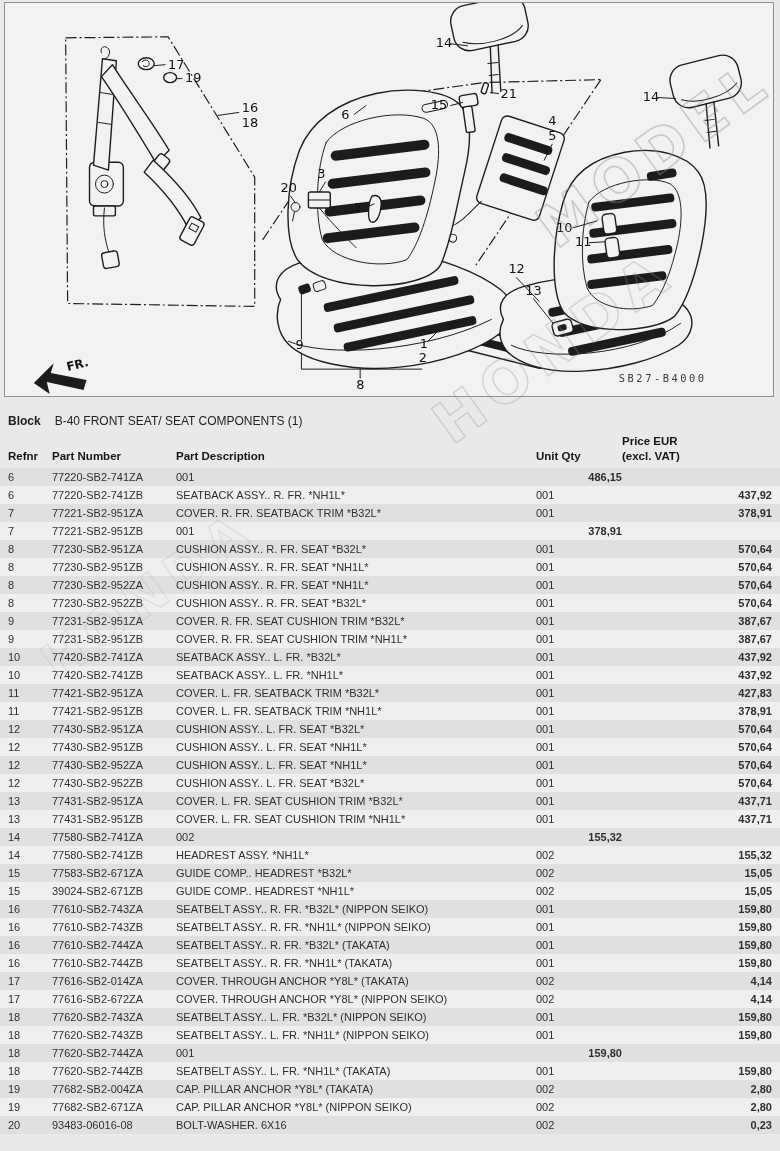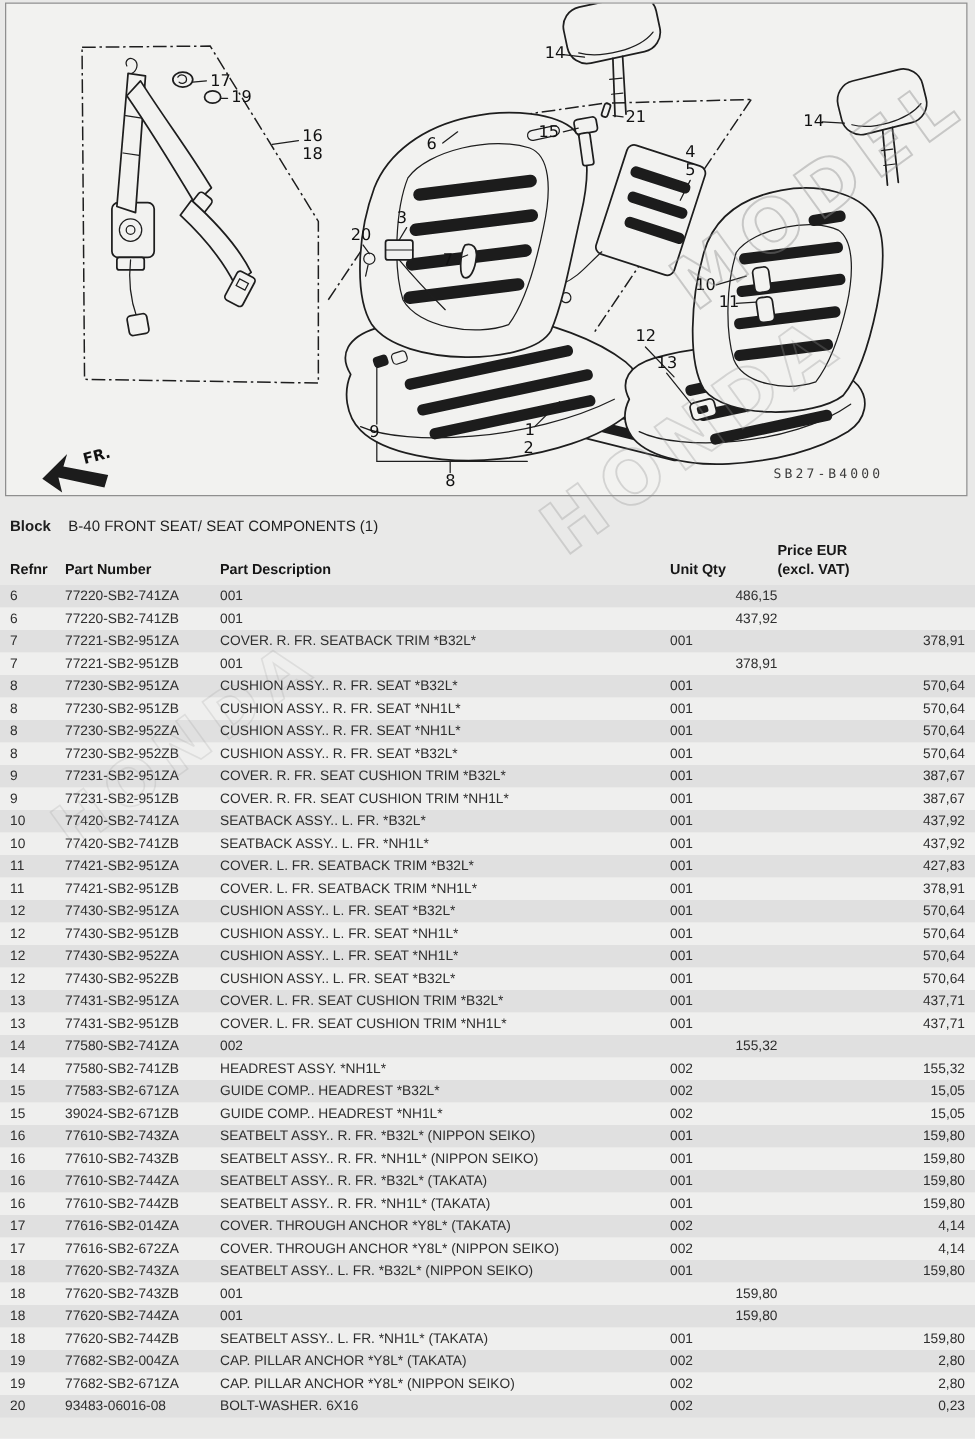--- a/index.html
+++ b/index.html
@@ -31,21 +31,21 @@
   .table-area{position:absolute;left:0;top:400px;width:660px;}
   .block-row{padding:14px 8px 0 8px;font-size:12px;color:#1f1f1f;}
   .block-label{font-weight:bold;margin-right:14px;}
   .block-title{font-weight:normal;}
   .grid{display:grid;grid-template-columns:44px 124px 360px 86px 1fr;padding:0 8px;box-sizing:border-box;width:780px;}
   .head{align-items:end;margin-top:6px;font-weight:bold;font-size:11.5px;color:#161616;line-height:15px;padding-bottom:4px;}
   .hprice{}
   .tr{font-size:11px;color:#2e2e2e;line-height:18px;height:18px;white-space:nowrap;}
   .tr:nth-child(odd){background:#e0e0e0;}
   .tr:nth-child(even){background:#efefee;}
-  .c-price{text-align:right;}
+  .c-price{text-align:right;font-weight:bold;}
   .c-refnr,.c-pn,.c-desc,.c-qty{overflow:hidden;}
 </style>
 </head>
 <body>
 
 <div class="page">
 
   <div class="diagram-panel">
     <svg id="diagram-svg" viewBox="0 0 770 395" xmlns="http://www.w3.org/2000/svg">
 
@@ -264,20 +264,21 @@
     <div>
         <div class="grid tr">
     <div class="c-refnr">6</div>
     <div class="c-pn">77220-SB2-741ZA</div>
     <div class="c-qty">001</div>
     <div class="c-price">486,15</div>
   </div>
         <div class="grid tr">
     <div class="c-refnr">6</div>
     <div class="c-pn">77220-SB2-741ZB</div>
+    <div class="c-desc">SEATBACK ASSY.. R. FR. *NH1L*</div>
     <div class="c-qty">001</div>
     <div class="c-price">437,92</div>
   </div>
         <div class="grid tr">
     <div class="c-refnr">7</div>
     <div class="c-pn">77221-SB2-951ZA</div>
     <div class="c-desc">COVER. R. FR. SEATBACK TRIM *B32L*</div>
     <div class="c-qty">001</div>
     <div class="c-price">378,91</div>
   </div>
@@ -471,20 +472,21 @@
         <div class="grid tr">
     <div class="c-refnr">18</div>
     <div class="c-pn">77620-SB2-743ZA</div>
     <div class="c-desc">SEATBELT ASSY.. L. FR. *B32L* (NIPPON SEIKO)</div>
     <div class="c-qty">001</div>
     <div class="c-price">159,80</div>
   </div>
         <div class="grid tr">
     <div class="c-refnr">18</div>
     <div class="c-pn">77620-SB2-743ZB</div>
+    <div class="c-desc">SEATBELT ASSY.. L. FR. *NH1L* (NIPPON SEIKO)</div>
     <div class="c-qty">001</div>
     <div class="c-price">159,80</div>
   </div>
         <div class="grid tr">
     <div class="c-refnr">18</div>
     <div class="c-pn">77620-SB2-744ZA</div>
     <div class="c-qty">001</div>
     <div class="c-price">159,80</div>
   </div>
         <div class="grid tr">

